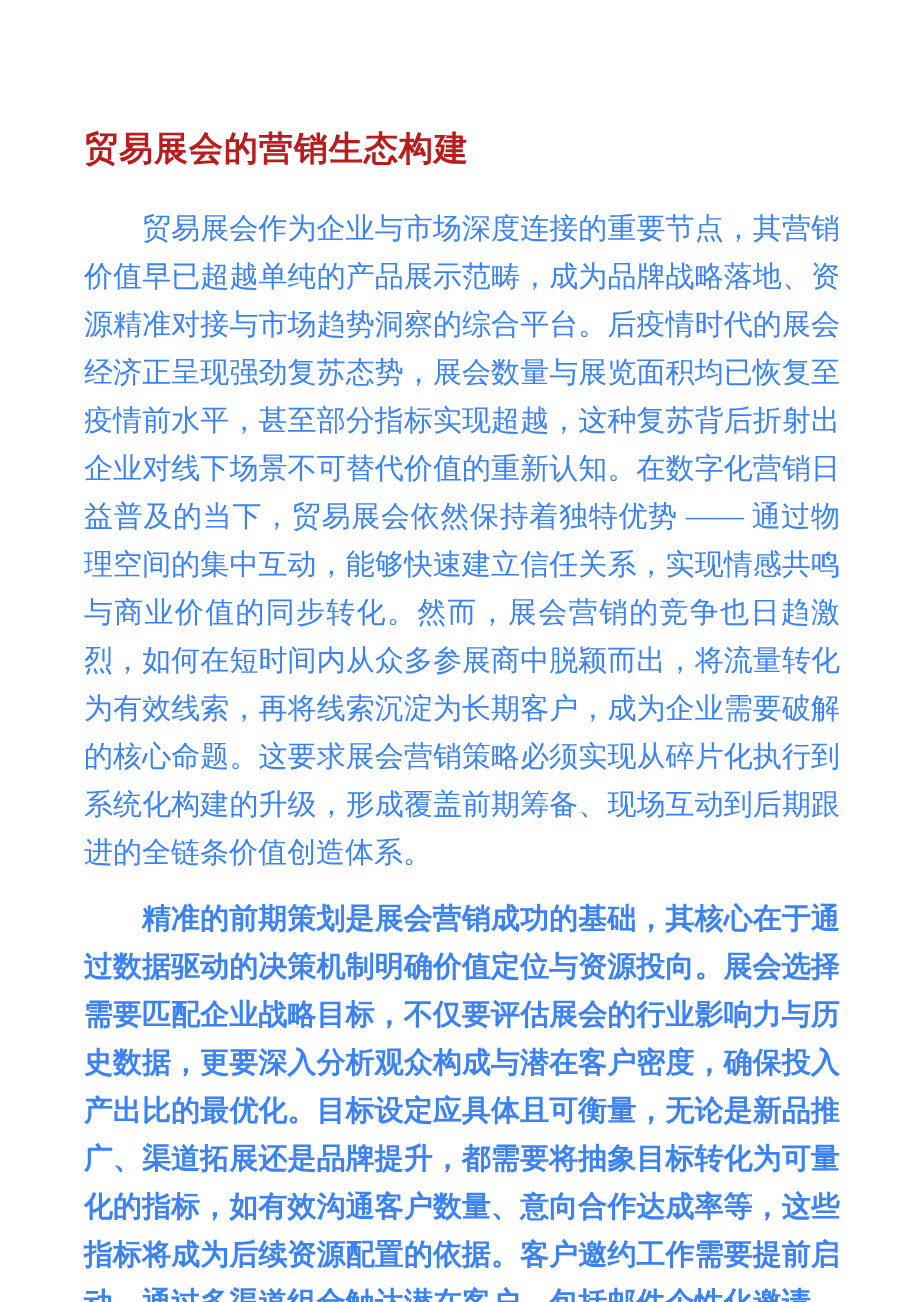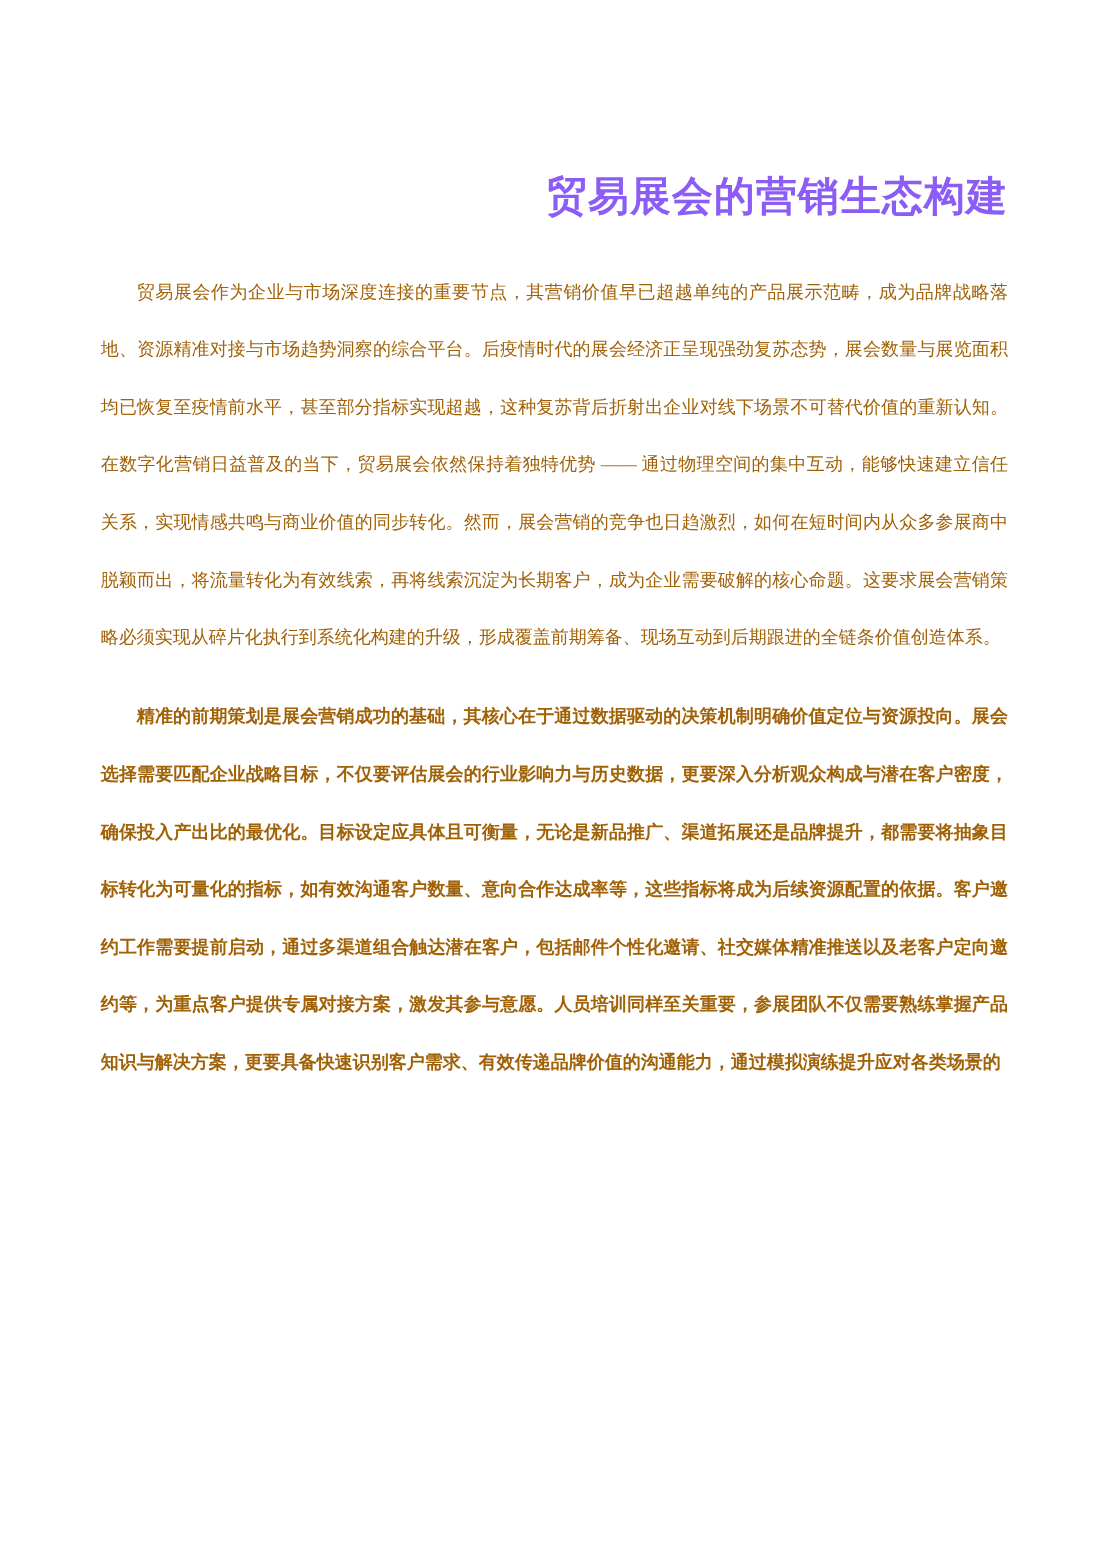--- a/index.html
+++ b/index.html
@@ -15,38 +15,38 @@
     font-family: "Liberation Serif", "DejaVu Serif", serif;
   }
   .page {
     box-sizing: border-box;
     width: 920px;
     height: 1302px;
     padding: 124px 80px 0 84px;
     background: #ffffff;
   }
   .doc-title {
-    margin: 16px 0 32px 0;
-    text-align: right;
+    margin: 0 0 32px 0;
+    text-align: left;
     font-family: "Liberation Sans", "DejaVu Sans", sans-serif;
     font-weight: bold;
     font-size: 34px;
     line-height: 48px;
     letter-spacing: 1px;
-    color: #8b5cf6;
+    color: #b91c1c;
   }
   .doc-paragraph {
     margin: 0;
     width: 756px;
-    font-size: 15px;
+    font-size: 29px;
     line-height: 48px;
     text-align: justify;
     text-indent: 2em;
     letter-spacing: 0;
-    color: #a16207;
+    color: #3b82f6;
     word-break: break-all;
   }
   .doc-paragraph + .doc-paragraph {
     margin-top: 18px;
     font-weight: bold;
   }
 </style>
 </head>
 <body>
 

